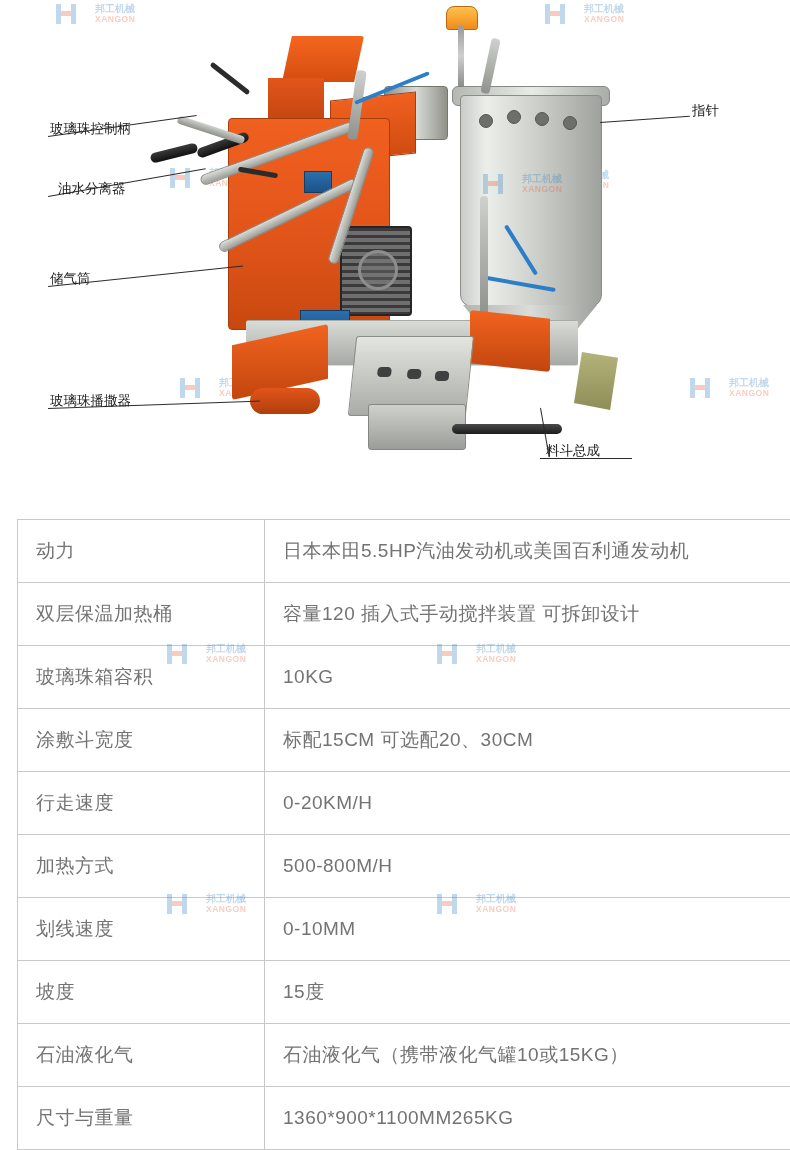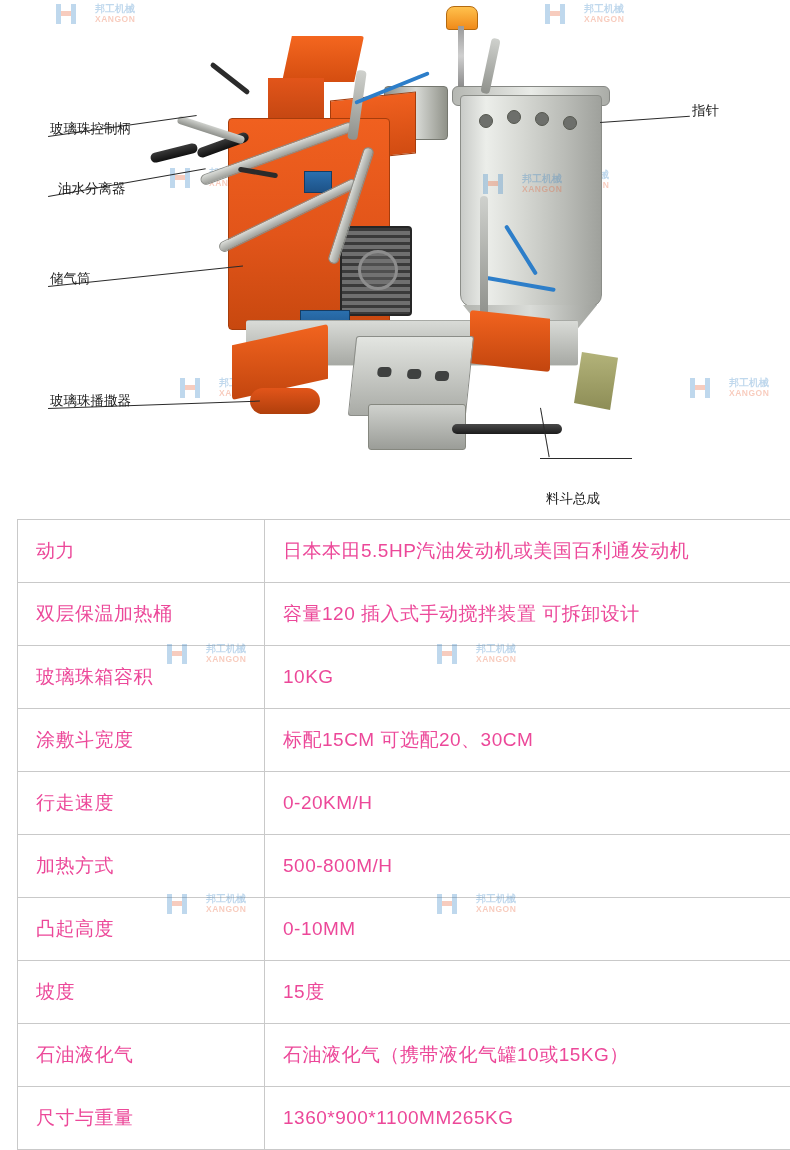--- a/index.html
+++ b/index.html
@@ -229,21 +229,21 @@
     width: 756px;
     border-collapse: collapse;
     table-layout: fixed;
     background: transparent;
   }
   table.spec td {
     border: 1px solid #c9c9c9;
     height: 62px;
     padding: 0 0 0 18px;
     font-size: 19px;
-    color: #ec4899;
+    color: #737373;
     vertical-align: middle;
     letter-spacing: 0.5px;
   }
   table.spec td.k { width: 228px; }
   table.spec td.v { width: 528px; }
 </style>
 </head>
 <body>
 
 <div id="product-figure">
@@ -356,21 +356,21 @@
   <div class="leader" style="left:48px; top:408px; width:212px; transform: rotate(-2deg);"></div>
   <div class="leader" style="left:600px; top:122px; width:90px; transform: rotate(-4deg);"></div>
   <div class="leader" style="left:540px; top:458px; width:92px;"></div>
   <div class="leader" style="left:540px; top:408px; width:1px; height:50px; transform: rotate(-10deg);"></div>
 
   <div class="callout" style="left:50px; top:120px;">玻璃珠控制柄</div>
   <div class="callout" style="left:58px; top:180px;">油水分离器</div>
   <div class="callout" style="left:50px; top:270px;text-align:right;">储气筒</div>
   <div class="callout" style="left:50px; top:392px;">玻璃珠播撒器</div>
   <div class="callout" style="left:692px; top:102px;">指针</div>
-  <div class="callout" style="left:546px; top:442px;margin-top:48px;">料斗总成</div>
+  <div class="callout" style="left:546px; top:442px;">料斗总成</div>
 </div>
 
 <div id="spec-table-wrap">
 
   <div class="wm" style="left:150px; top:125px;">
     <span class="wm-mark"></span>
     <span class="wm-txt">
         <span class="wm-cn">邦工机械</span>
         <span class="wm-en">XANGON</span>
       </span>
@@ -417,21 +417,21 @@
       </tr>
       <tr>
         <td class="k">行走速度</td>
         <td class="v">0-20KM/H</td>
       </tr>
       <tr>
         <td class="k">加热方式</td>
         <td class="v">500-800M/H</td>
       </tr>
       <tr>
-        <td class="k">凸起高度</td>
+        <td class="k">划线速度</td>
         <td class="v">0-10MM</td>
       </tr>
       <tr>
         <td class="k">坡度</td>
         <td class="v">15度</td>
       </tr>
       <tr>
         <td class="k">石油液化气</td>
         <td class="v">石油液化气（携带液化气罐10或15KG）</td>
       </tr>

